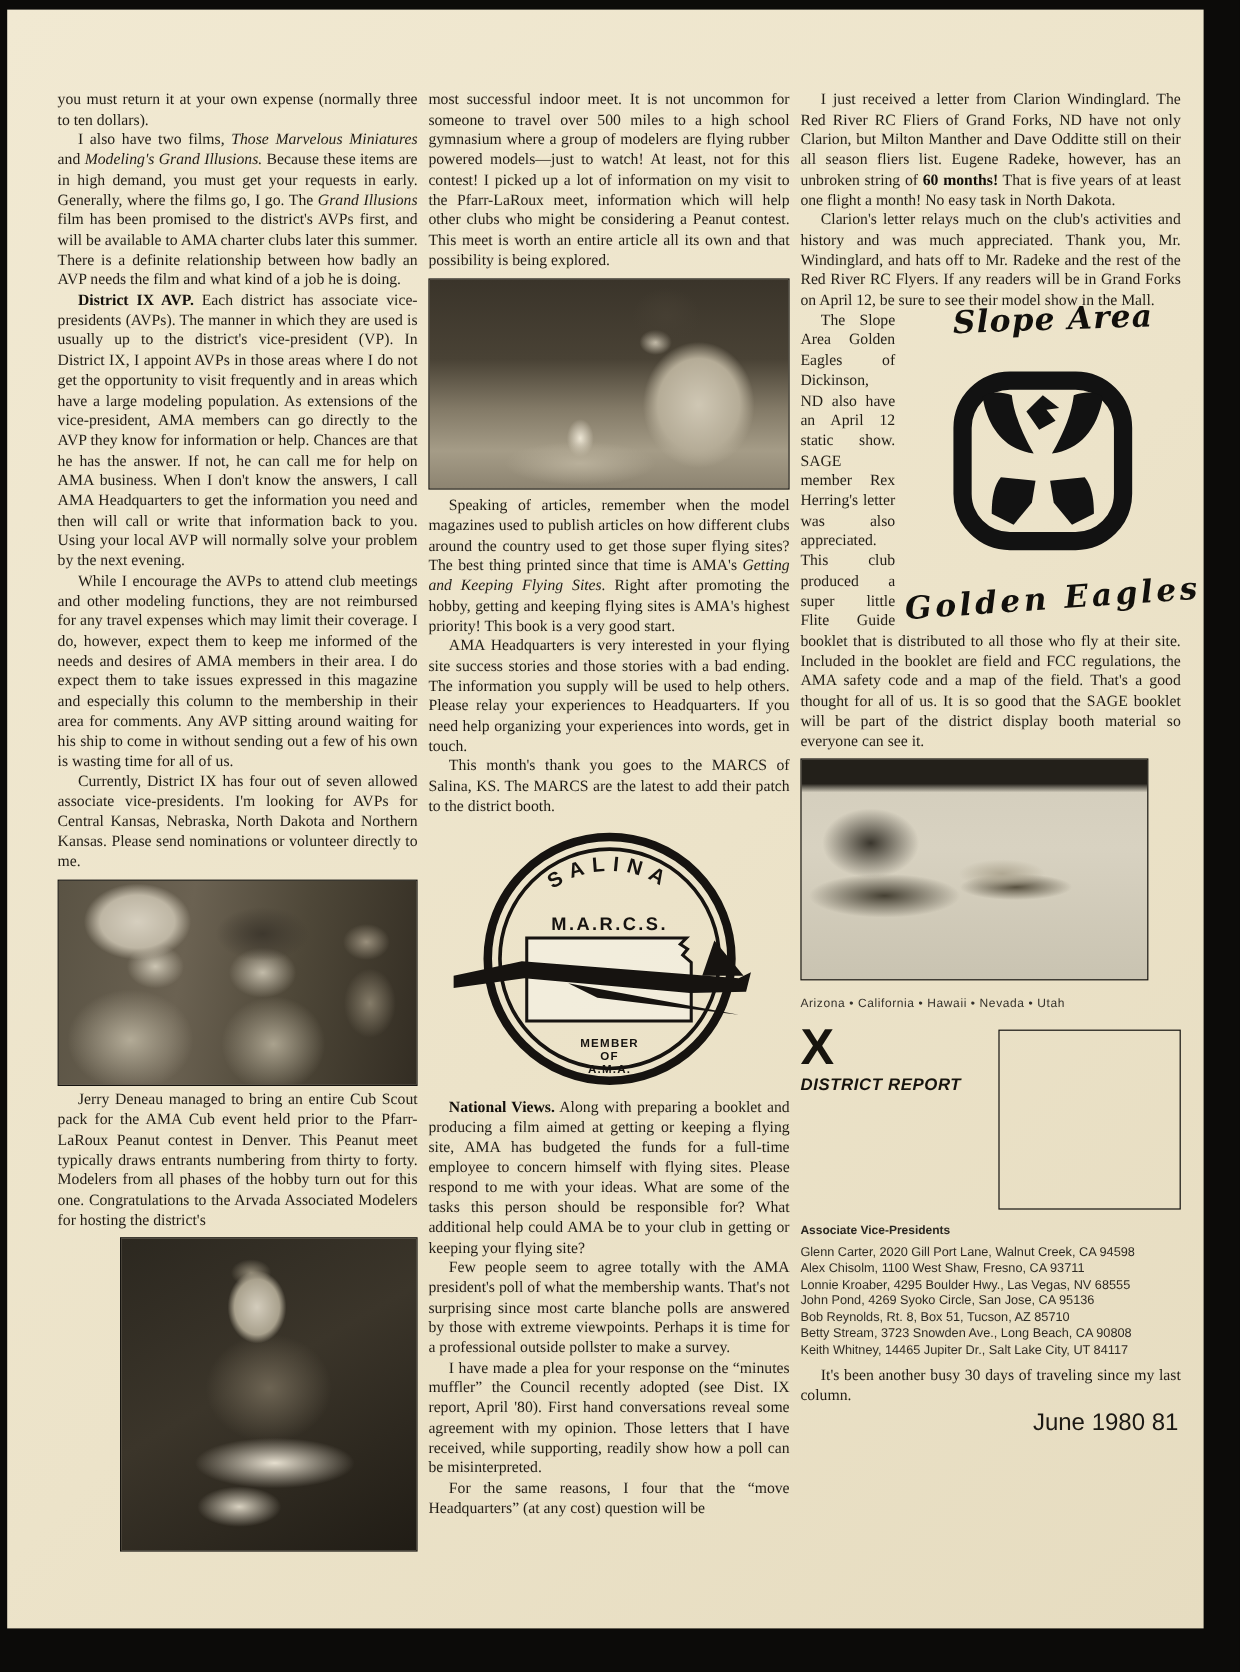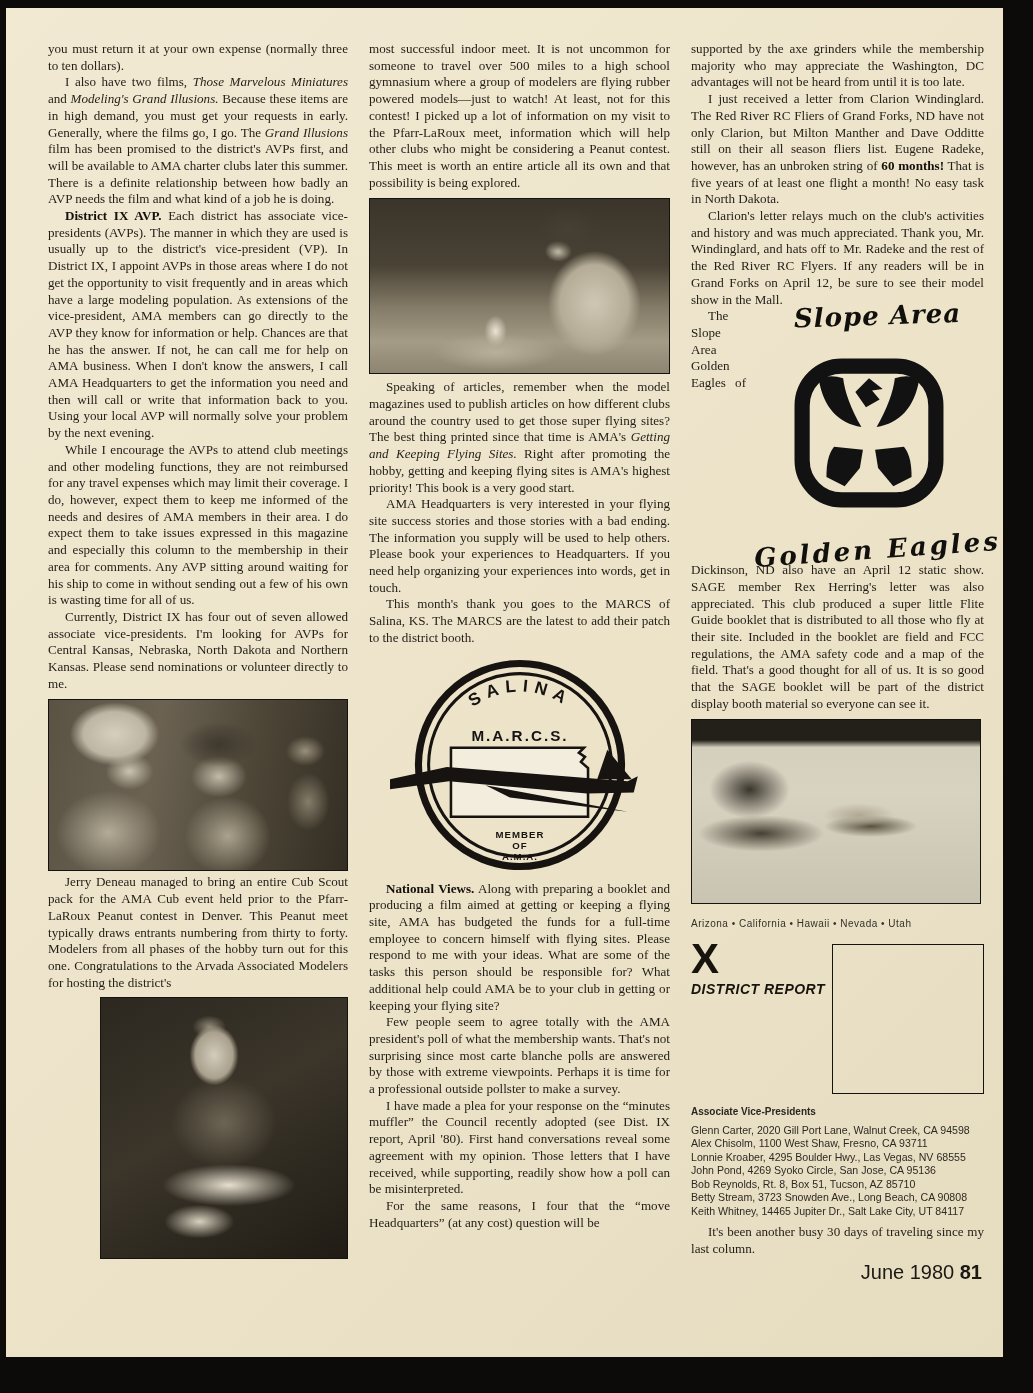--- a/index.html
+++ b/index.html
@@ -7,21 +7,21 @@
     width:1033px;height:1393px;position:relative;
     background:#0c0b09;
     font-family:"Liberation Serif","DejaVu Serif",serif;
     -webkit-font-smoothing:antialiased;
   }
   .page{
     position:absolute;left:6px;top:8px;width:997px;height:1349px;
     background:linear-gradient(135deg,#f1e9d2 0%,#ece3c9 55%,#e6dcc0 100%);
     overflow:hidden;
   }
-  .columns{display:flex;gap:21px;padding:33px 19px 0 42px;}
+  .columns{display:flex;gap:9px;padding:33px 19px 0 42px;margin-top:34px;}
   .col{color:#221d16;font-size:13.1px;line-height:16.7px;}
   .col1{width:300px;}
   .col2{width:301px;}
   .col3{width:318px;}
   p{margin:0;text-align:justify;}
   .ind{text-indent:17px;}
   i{}
   .b{font-weight:bold;color:#14100b;}
 
   .photo{border:1px solid #15130f;box-sizing:border-box;}
@@ -99,21 +99,21 @@
   .dr-title{font-family:"Liberation Sans",sans-serif;font-weight:bold;font-size:14px;letter-spacing:.5px;color:#17140e;margin-top:3px;font-style:italic;}
   .dr-officer{margin-top:12px;font-family:"Liberation Sans",sans-serif;font-size:11.3px;line-height:14.6px;color:#2a2620;}
   .dr-name{font-weight:bold;font-size:13px;color:#17140e;}
   .dr-avp-head{font-family:"Liberation Sans",sans-serif;font-weight:bold;font-size:10px;color:#2a2620;margin-top:10px;}
   .dr-avps{font-family:"Liberation Sans",sans-serif;font-size:10.6px;line-height:13.5px;color:#2e2a23;margin-top:3px;}
   .after-dr{margin-top:6px;}
   .footer{
     text-align:right;font-family:"Liberation Sans",sans-serif;font-size:20px;
     color:#1c1914;margin-top:6px;padding-right:2px;
   }
-  .footer .pn{font-weight:bold;}
+  .footer .pn{font-weight:normal;}
 </style>
 </head>
 <body>
 
 <div class="page">
   <div class="columns">
 
     <div class="col col1">
       <p>you must return it at your own expense (normally three to ten dollars).</p>
       <p class="ind"><span>I also have two films, </span><i>Those Marvelous Miniatures</i><span> and </span><i>Modeling's Grand Illusions.</i><span> Because these items are in high demand, you must get your requests in early. Generally, where the films go, I go. The </span><i>Grand Illusions</i><span> film has been promised to the district's AVPs first, and will be available to AMA charter clubs later this summer. There is a definite relationship between how badly an AVP needs the film and what kind of a job he is doing.</span></p>
@@ -122,21 +122,21 @@
       <p class="ind">Currently, District IX has four out of seven allowed associate vice-presidents. I'm looking for AVPs for Central Kansas, Nebraska, North Dakota and Northern Kansas. Please send nominations or volunteer directly to me.</p>
       <div class="photo photo-cubscout"></div>
       <p class="ind">Jerry Deneau managed to bring an entire Cub Scout pack for the AMA Cub event held prior to the Pfarr-LaRoux Peanut contest in Denver. This Peanut meet typically draws entrants numbering from thirty to forty. Modelers from all phases of the hobby turn out for this one. Congratulations to the Arvada Associated Modelers for hosting the district's</p>
       <div class="photo photo-holding-plane"></div>
     </div>
 
     <div class="col col2">
       <p>most successful indoor meet. It is not uncommon for someone to travel over 500 miles to a high school gymnasium where a group of modelers are flying rubber powered models—just to watch! At least, not for this contest! I picked up a lot of information on my visit to the Pfarr-LaRoux meet, information which will help other clubs who might be considering a Peanut contest. This meet is worth an entire article all its own and that possibility is being explored.</p>
       <div class="photo photo-workbench"></div>
       <p class="ind"><span>Speaking of articles, remember when the model magazines used to publish articles on how different clubs around the country used to get those super flying sites? The best thing printed since that time is AMA's </span><i>Getting and Keeping Flying Sites.</i><span> Right after promoting the hobby, getting and keeping flying sites is AMA's highest priority! This book is a very good start.</span></p>
-      <p class="ind">AMA Headquarters is very interested in your flying site success stories and those stories with a bad ending. The information you supply will be used to help others. Please book your experiences to Headquarters. If you need help organizing your experiences into words, get in touch.</p>
+      <p class="ind">AMA Headquarters is very interested in your flying site success stories and those stories with a bad ending. The information you supply will be used to help others. Please relay your experiences to Headquarters. If you need help organizing your experiences into words, get in touch.</p>
       <p class="ind">This month's thank you goes to the MARCS of Salina, KS. The MARCS are the latest to add their patch to the district booth.</p>
 
       <svg class="marcs-logo" width="264" height="224" viewBox="0 0 260 220">
         <defs>
           <path id="salina-arc" d="M70,66 A78,78 0 0 1 190,66" fill="none"></path>
         </defs>
         <circle cx="130" cy="110" r="100" fill="none" stroke="#161310" stroke-width="7"></circle>
         <circle cx="130" cy="110" r="90" fill="none" stroke="#161310" stroke-width="3"></circle>
         <text font-size="17" letter-spacing="6" text-anchor="middle"><textPath href="#salina-arc" startOffset="50%">SALINA</textPath></text>
         <text x="130" y="86" font-size="15" letter-spacing="2" text-anchor="middle">M.A.R.C.S.</text>
@@ -152,21 +152,20 @@
         <text x="130" y="204" font-size="9.5" letter-spacing="1" text-anchor="middle">A.M.A.</text>
       </svg>
 
       <p class="ind"><span class="b">National Views.</span><span> Along with preparing a booklet and producing a film aimed at getting or keeping a flying site, AMA has budgeted the funds for a full-time employee to concern himself with flying sites. Please respond to me with your ideas. What are some of the tasks this person should be responsible for? What additional help could AMA be to your club in getting or keeping your flying site?</span></p>
       <p class="ind">Few people seem to agree totally with the AMA president's poll of what the membership wants. That's not surprising since most carte blanche polls are answered by those with extreme viewpoints. Perhaps it is time for a professional outside pollster to make a survey.</p>
       <p class="ind">I have made a plea for your response on the “minutes muffler” the Council recently adopted (see Dist. IX report, April '80). First hand conversations reveal some agreement with my opinion. Those letters that I have received, while supporting, readily show how a poll can be misinterpreted.</p>
       <p class="ind">For the same reasons, I four that the “move Headquarters” (at any cost) question will be</p>
     </div>
 
     <div class="col col3">
-      <p>supported by the axe grinders while the membership majority who may appreciate the Washington, DC advantages will not be heard from until it is too late.</p>
       <p class="ind"><span>I just received a letter from Clarion Windinglard. The Red River RC Fliers of Grand Forks, ND have not only Clarion, but Milton Manther and Dave Odditte still on their all season fliers list. Eugene Radeke, however, has an unbroken string of </span><span class="b">60 months!</span><span> That is five years of at least one flight a month! No easy task in North Dakota.</span></p>
       <p class="ind">Clarion's letter relays much on the club's activities and history and was much appreciated. Thank you, Mr. Windinglard, and hats off to Mr. Radeke and the rest of the Red River RC Flyers. If any readers will be in Grand Forks on April 12, be sure to see their model show in the Mall.</p>
 
       <p class="ind">
         <span class="sage-box">
           <span class="sage-script sage-top">Slope Area</span>
           <svg width="152" height="152" viewBox="0 0 100 100">
             <rect x="6" y="6" width="88" height="88" rx="26" fill="none" stroke="#121212" stroke-width="10"></rect>
             <g fill="#121212">
               <path d="M17,15 C20,33 30,44 45,46 C38,34 34,23 33,14 C27,12 21,12 17,15 Z"></path>

